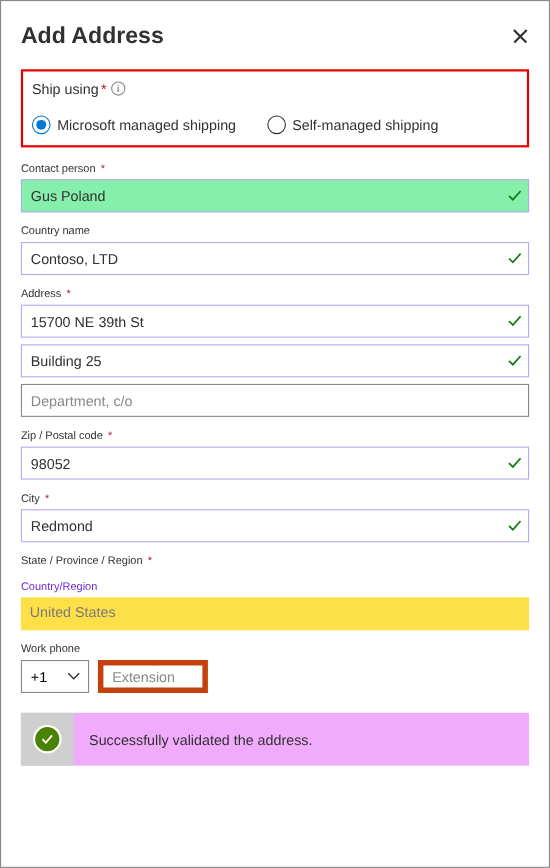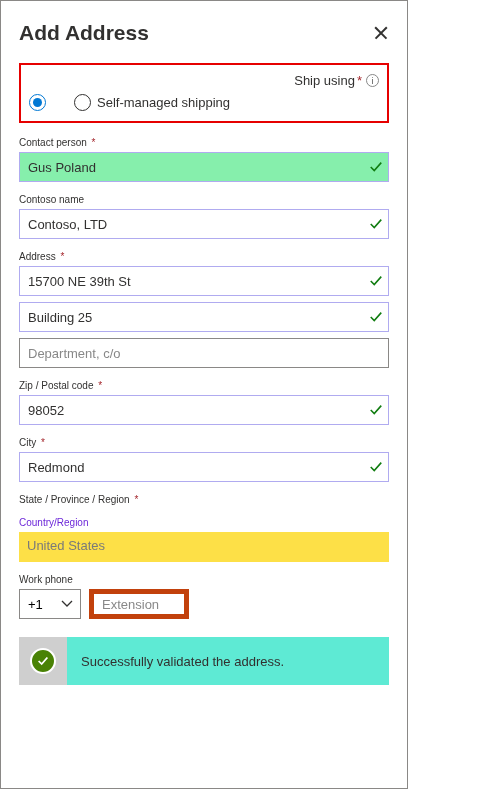--- a/index.html
+++ b/index.html
@@ -4,21 +4,21 @@
 <style>
   * { box-sizing: border-box; }
   body {
     margin: 0;
     font-family: "Segoe UI", Arial, sans-serif;
     font-size: 13px;
     color: #323130;
     background: #fff;
   }
   .panel {
-    width: 408px;
+    width: 500px;
     height: 789px;
     border: 1px solid #8a8886;
     padding: 20px 18px 16px 18px;
     position: relative;
   }
   .header {
     display: flex;
     justify-content: space-between;
     align-items: center;
     margin-bottom: 18px;
@@ -44,23 +44,22 @@
   .close-icon::after  { transform: rotate(-45deg); }
 
   .highlight-box {
     border: 2px solid #e60000;
     padding: 8px 8px 10px 8px;
     margin-bottom: 14px;
   }
   .ship-label-row {
     display: flex;
     align-items: center;
-    margin-bottom: 6px;
-    font-size: 13px;
-    justify-content: flex-end;
+    margin-bottom: 17px;
+    font-size: 13px;
   }
   .req { color: #a4262c; margin: 0 4px 0 2px; }
   .info-icon {
     display: inline-flex;
     width: 13px; height: 13px;
     border: 1px solid #888;
     border-radius: 50%;
     font-size: 9px;
     align-items: center;
     justify-content: center;
@@ -151,21 +150,21 @@
     padding: 0 8px;
     font-size: 13px;
     color: #888;
   }
   .ext-input::placeholder { color: #888; }
 
   .validation-banner {
     margin-top: 18px;
     display: flex;
     align-items: stretch;
-    background: #5eead4;
+    background: #f0abfc;
     height: 48px;
   }
   .vb-iconbox {
     width: 48px;
     background: #cfcfcf;
     display: flex; align-items: center; justify-content: center;
   }
   .vb-circle {
     width: 26px; height: 26px;
     background: #498205;
@@ -206,20 +205,21 @@
     <div class="ship-label-row">
       <span>Ship using</span>
       <span class="req">*</span>
       <span class="info-icon">i</span>
     </div>
     <div class="radio-row">
       <label class="radio-opt">
         <span class="radio-outer selected">
             <span class="radio-inner"></span>
           </span>
+        <span>Microsoft managed shipping</span>
       </label>
       <label class="radio-opt">
         <span class="radio-outer"></span>
         <span>Self-managed shipping</span>
       </label>
     </div>
   </div>
 
   
   <div class="field">
@@ -229,21 +229,21 @@
       <span class="tick">
           <svg viewBox="0 0 16 16">
             <path d="M2 8 L6 12 L14 3" stroke="#107c10" stroke-width="1.8" fill="none"></path>
           </svg>
         </span>
     </div>
   </div>
 
   
   <div class="field">
-    <div class="field-label">Contoso name</div>
+    <div class="field-label">Country name</div>
     <div class="input-wrap">
       <input class="input" value="Contoso, LTD" style="">
       <span class="tick">
           <svg viewBox="0 0 16 16">
             <path d="M2 8 L6 12 L14 3" stroke="#107c10" stroke-width="1.8" fill="none"></path>
           </svg>
         </span>
     </div>
   </div>
 

